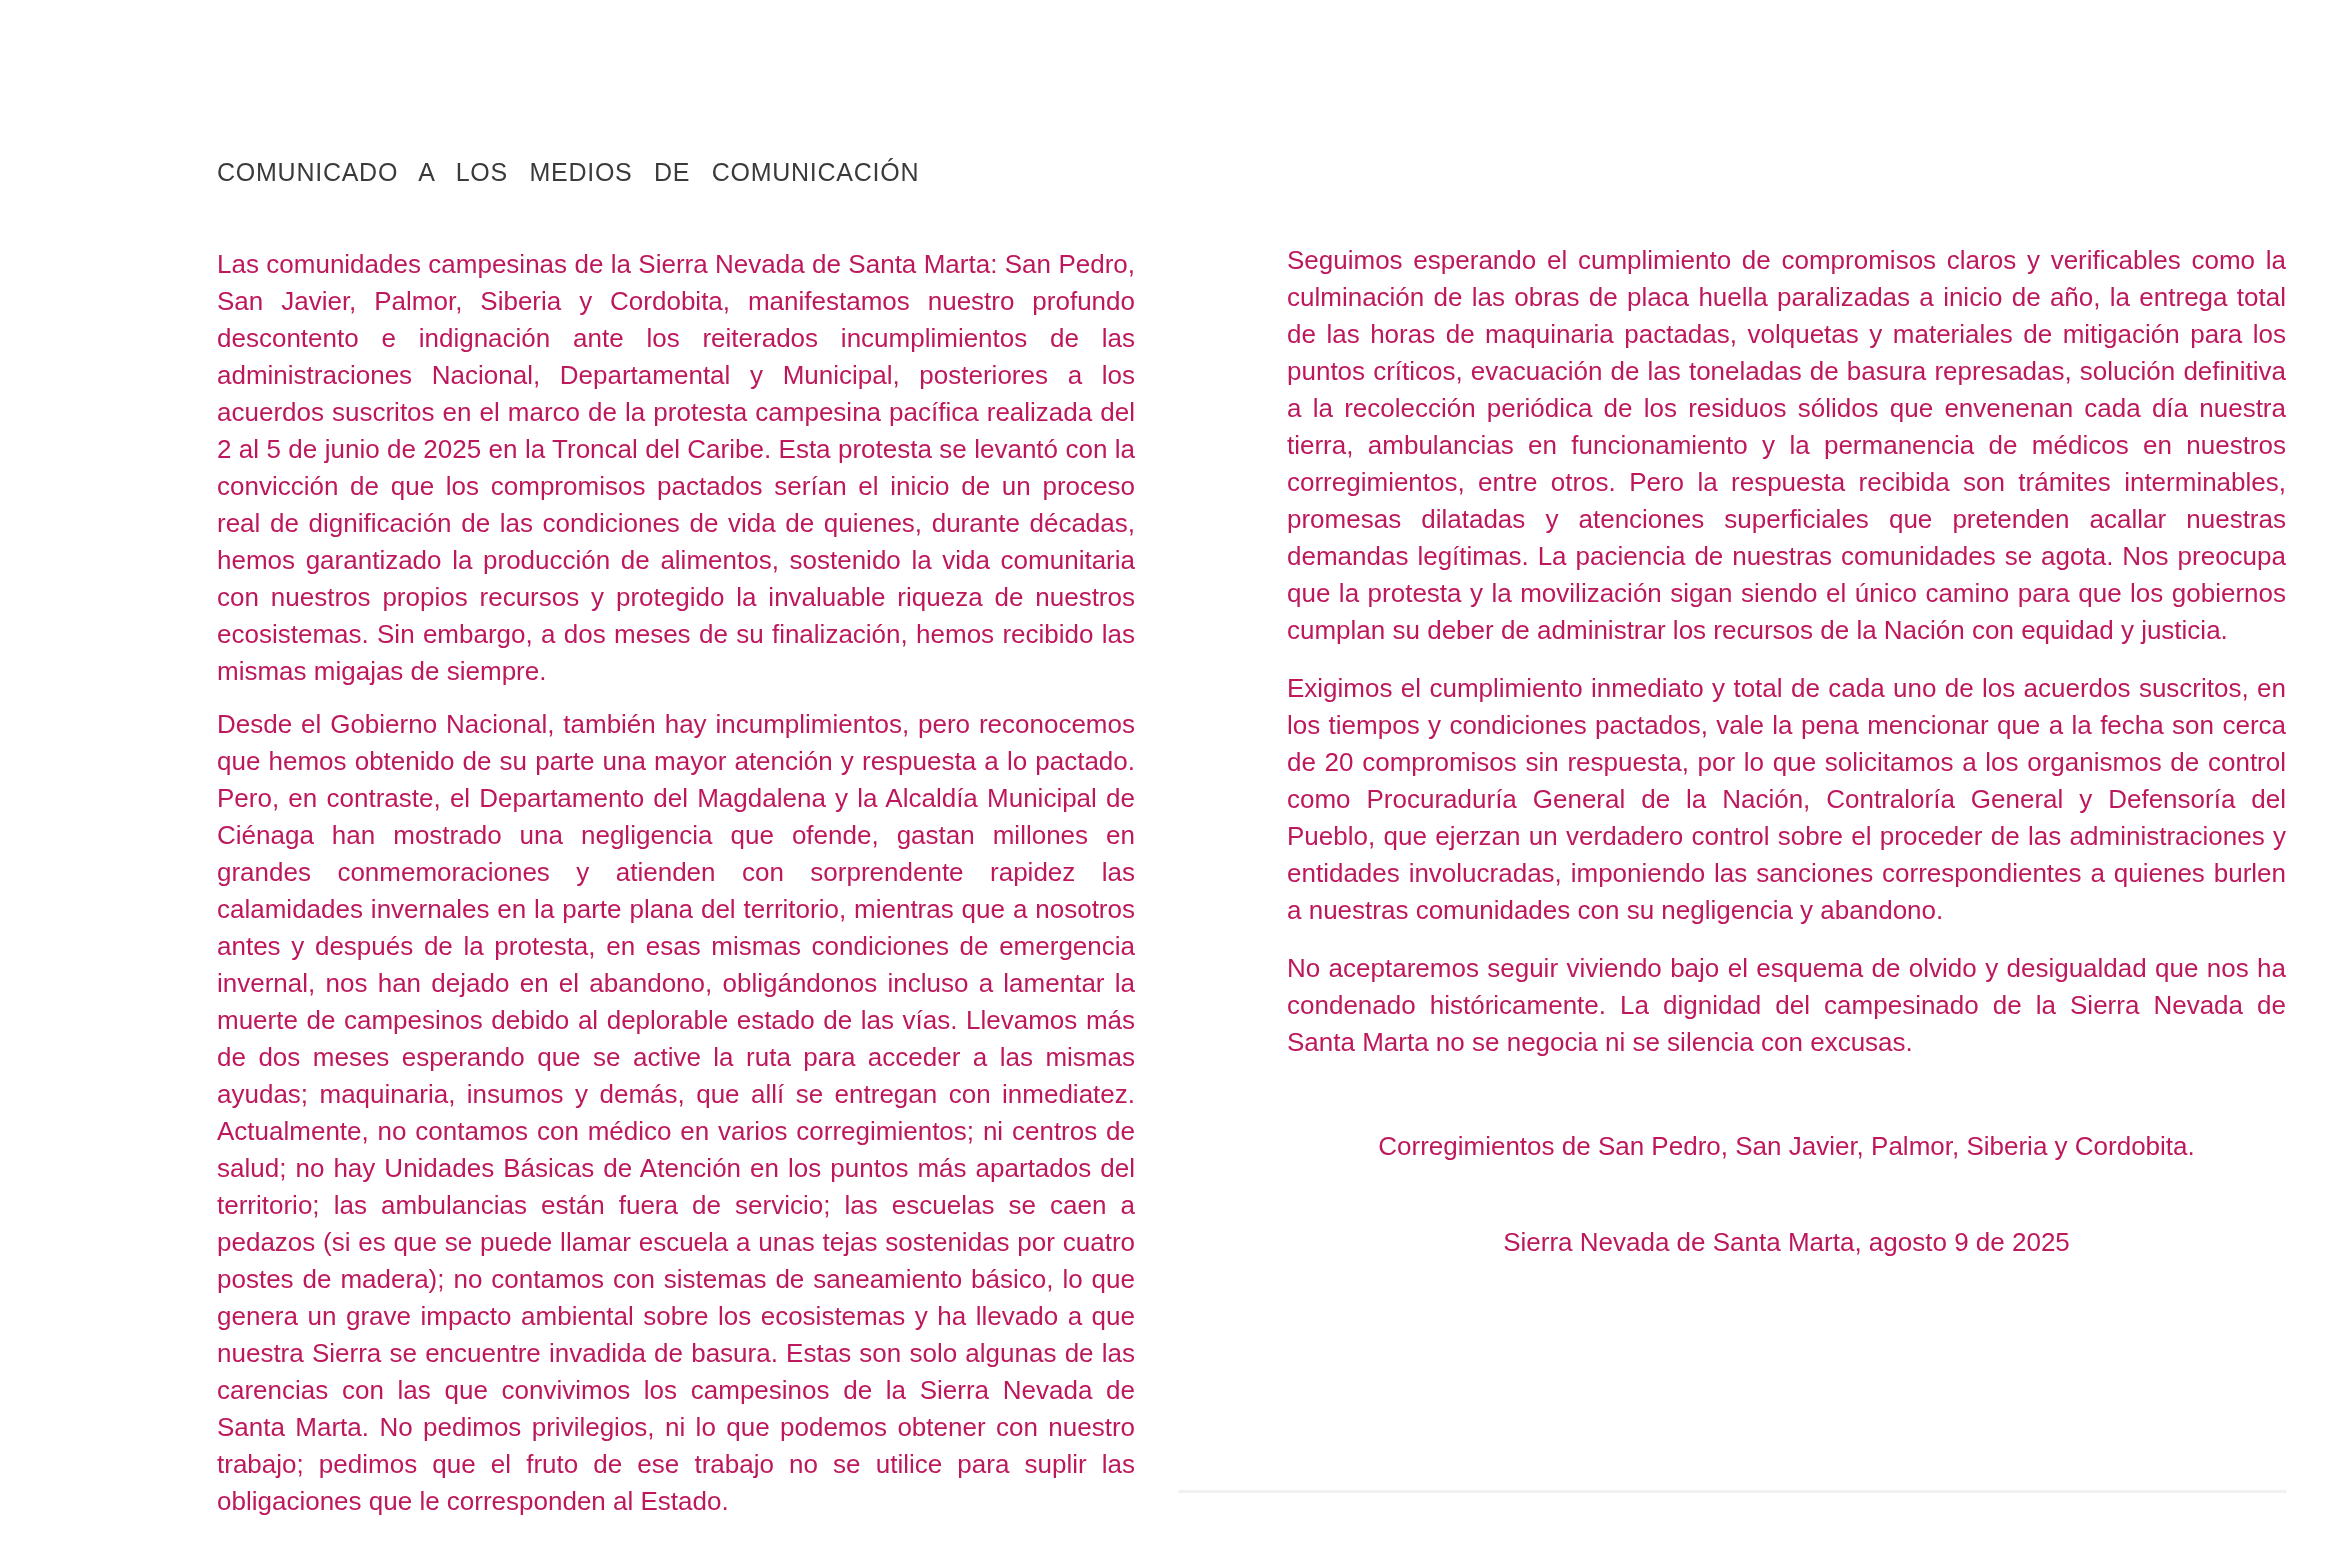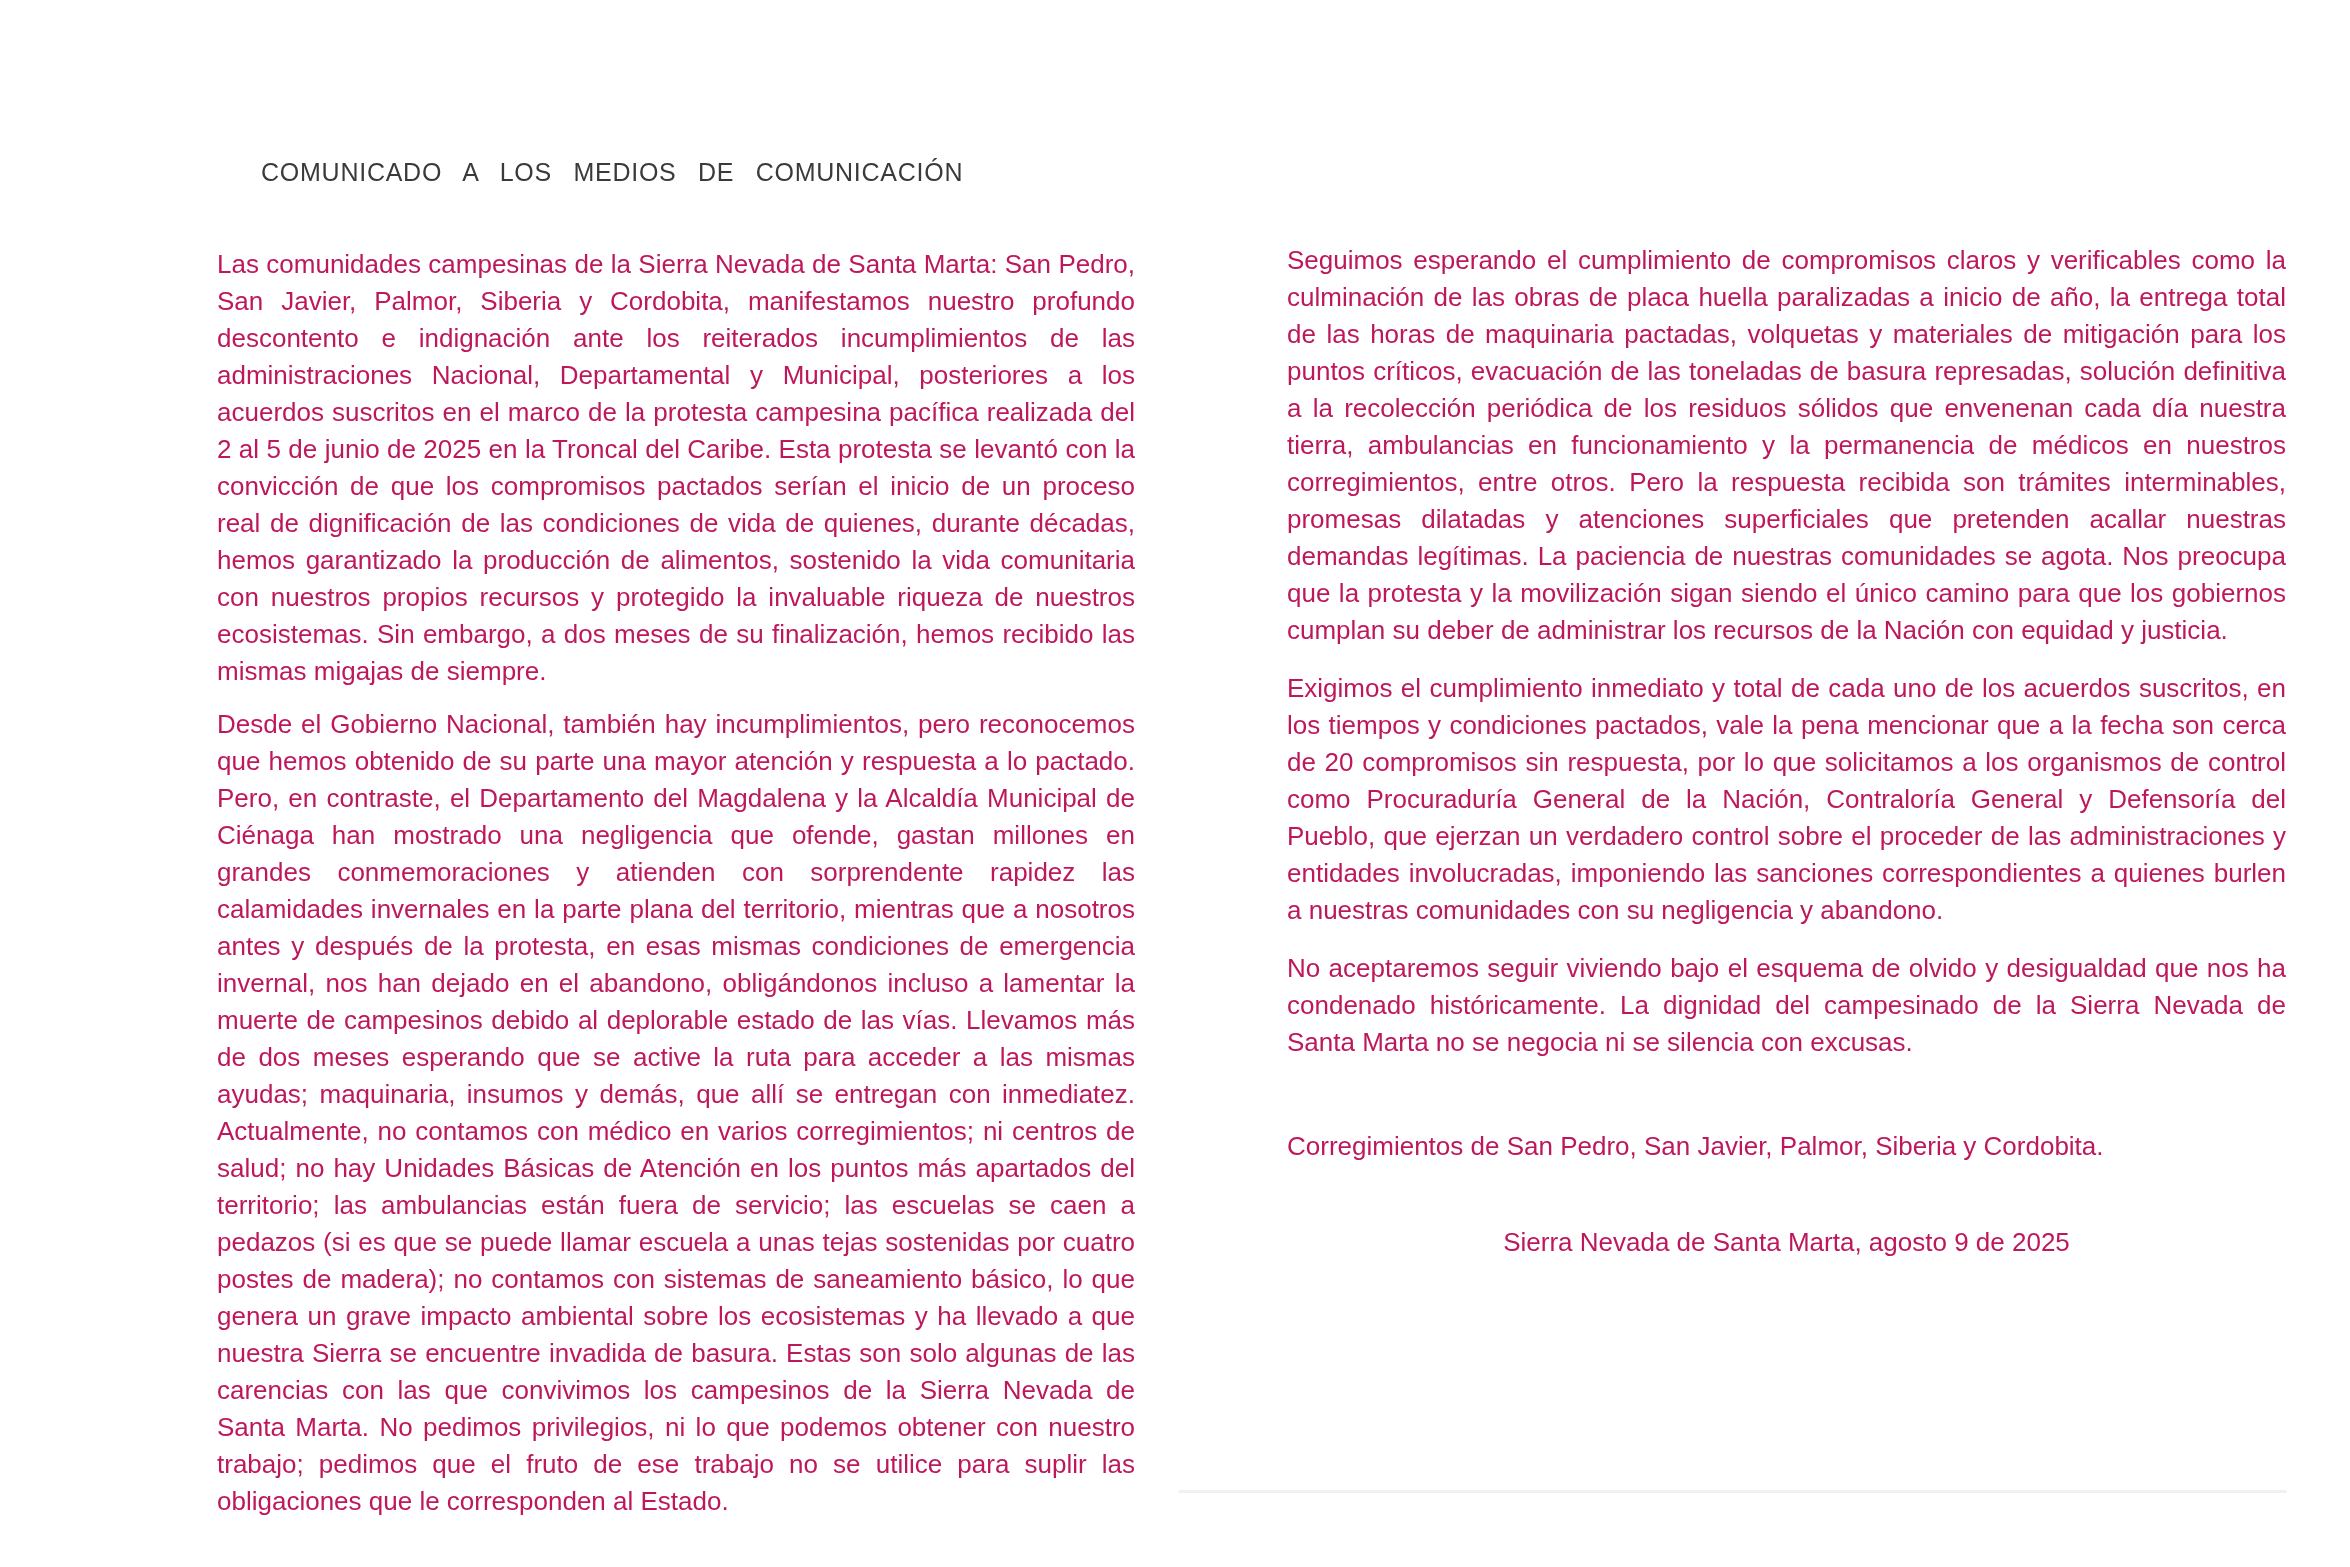--- a/index.html
+++ b/index.html
@@ -21,21 +21,20 @@
   .doc-title {
     position: absolute;
     left: 217px;
     top: 158px;
     font-size: 25px;
     font-weight: 400;
     letter-spacing: 0.03em;
     word-spacing: 0.55em;
     color: #3a3a3a;
     white-space: nowrap;
-    margin-left: 44px;
   }
   .col {
     position: absolute;
     font-size: 26px;
     line-height: 37px;
     text-align: justify;
     color: #be185d;
   }
   .col-left {
     left: 217px;
@@ -48,21 +47,21 @@
     width: 999px;
   }
   .col p {
     margin: 0 0 15.6px 0;
   }
   .col-right p {
     margin: 0 0 21px 0;
   }
   .signature {
     margin-top: 67px !important;
-    text-align: left;
+    text-align: center;
   }
   .dateline {
     margin-top: 59px !important;
     text-align: center;
   }
   .page-bottom-divider {
     position: absolute;
     left: 1178px;
     top: 1490px;
     width: 1109px;

